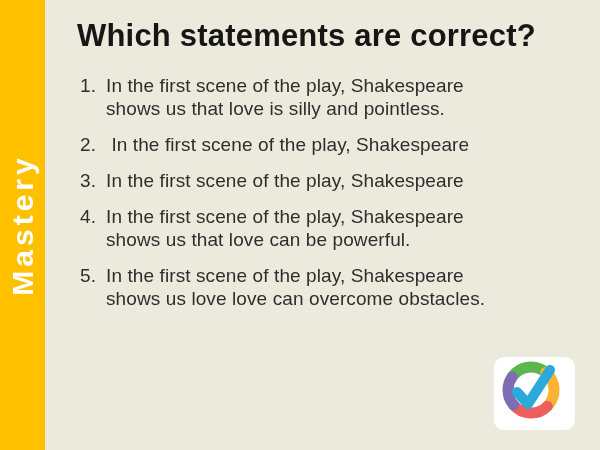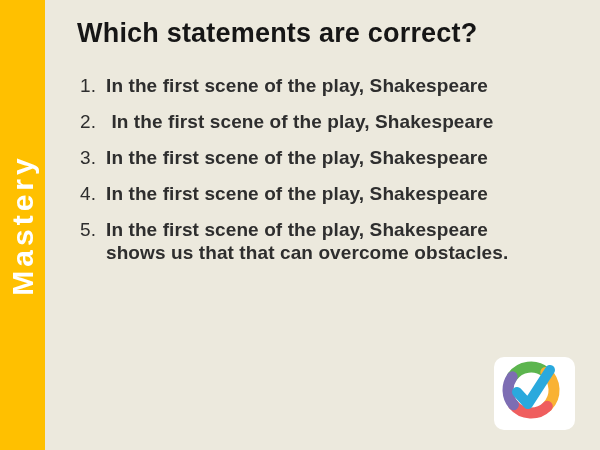--- a/index.html
+++ b/index.html
@@ -28,21 +28,21 @@
     white-space: nowrap;
     color: #FFFFFF;
     font-size: 30px;
     font-weight: bold;
     letter-spacing: 4px;
   }
 
   .title {
     position: absolute;
     left: 77px; top: 18px;
-    font-size: 27px;
+    font-size: 31px;
     font-weight: bold;
     color: #161616;
     letter-spacing: 0.2px;
   }
 
   .statements {
     position: absolute;
     left: 80px; top: 74px;
     width: 475px;
     list-style: none;
@@ -55,21 +55,20 @@
     color: #2e2e2e;
     letter-spacing: 0.1px;
   }
   .statement .num {
     width: 26px;
     flex-shrink: 0;
   }
   .statement .line {
     display: block;
     white-space: pre-wrap;
-    font-weight: bold;
   }
 
   .logo {
     position: absolute;
     left: 494px; top: 357px;
     width: 81px; height: 73px;
     background: #FFFFFF;
     border-radius: 10px;
   }
   .logo svg { display: block; }
@@ -83,45 +82,47 @@
     <div class="sidebar-label">Mastery</div>
   </div>
 
   <h1 class="title">Which statements are correct?</h1>
 
   <div class="statements">
     <div class="statement">
       <span class="num">1.</span>
       <span class="lines">
         <span class="line">In the first scene of the play, Shakespeare</span>
+        <span class="line">shows us that love is silly and pointless.</span>
       </span>
     </div>
     <div class="statement">
       <span class="num">2.</span>
       <span class="lines">
         <span class="line"> In the first scene of the play, Shakespeare</span>
       </span>
     </div>
     <div class="statement">
       <span class="num">3.</span>
       <span class="lines">
         <span class="line">In the first scene of the play, Shakespeare</span>
       </span>
     </div>
     <div class="statement">
       <span class="num">4.</span>
       <span class="lines">
         <span class="line">In the first scene of the play, Shakespeare</span>
+        <span class="line">shows us that love can be powerful.</span>
       </span>
     </div>
     <div class="statement">
       <span class="num">5.</span>
       <span class="lines">
         <span class="line">In the first scene of the play, Shakespeare</span>
-        <span class="line">shows us that that can overcome obstacles.</span>
+        <span class="line">shows us love love can overcome obstacles.</span>
       </span>
     </div>
   </div>
 
   <div class="logo" style="background-color: rgb(255, 255, 255);">
     <svg width="81" height="73" viewBox="0 0 81 73">
 
       <path d="M 18.2 19.8 A 23 23 0 0 1 51.8 15.4" fill="none" stroke-width="11" stroke-linecap="round" stroke="#5CB54E"></path>
       <path d="M 51.8 15.4 A 23 23 0 0 1 53.3 49.3" fill="none" stroke-width="11" stroke-linecap="round" stroke="#F9B233"></path>
       <path d="M 53.3 49.3 A 23 23 0 0 1 19.4 47.8" fill="none" stroke-width="11" stroke-linecap="round" stroke="#EF5E5E"></path>

